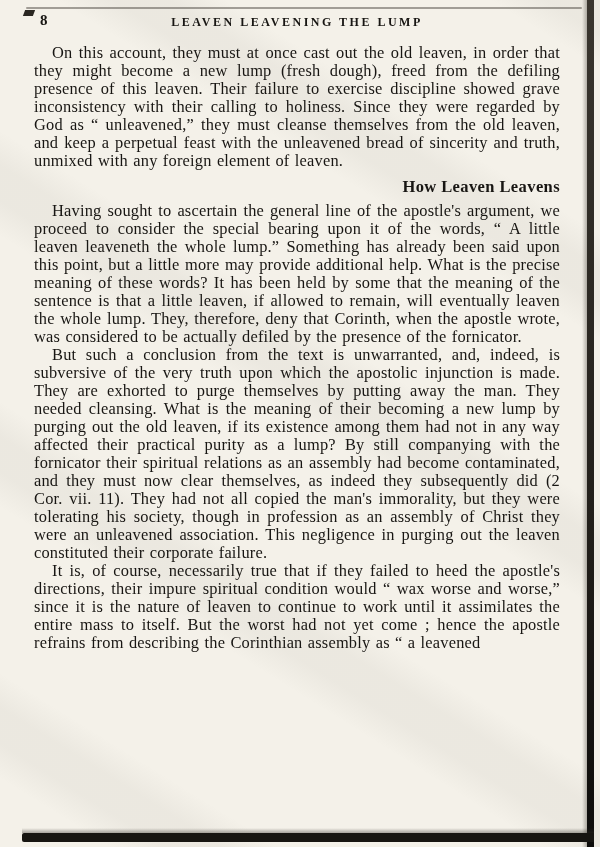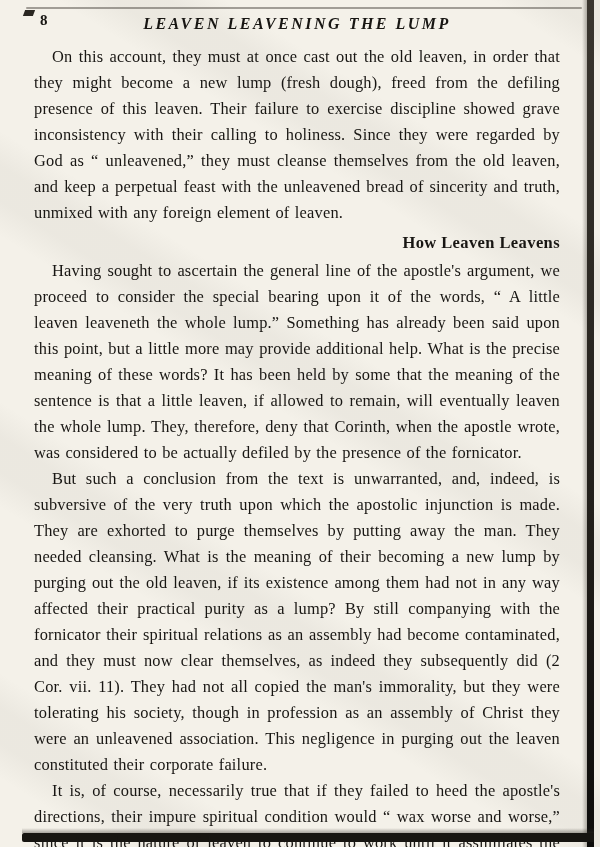--- a/index.html
+++ b/index.html
@@ -73,32 +73,31 @@
     position: absolute;
     left: 6px; top: 0;
     font-weight: bold;
     font-size: 15px;
   }
   .running-title {
     position: absolute;
     left: 0; right: 0; top: 3px;
     text-align: center;
     font-weight: bold;
-    font-size: 16px;
+    font-size: 12px;
     letter-spacing: 2.5px;
     white-space: nowrap;
-    font-style: italic;
   }
 
   .body-text p {
     margin: 0;
     text-indent: 18px;
     text-align: justify;
     font-size: 16.4px;
-    line-height: 26px;
+    line-height: 18px;
     letter-spacing: 0.2px;
     word-spacing: 1px;
   }
   .section-heading {
     margin: 7px 0 5px 0;
     text-align: right;
     font-weight: bold;
     font-size: 16.5px;
     letter-spacing: 0.4px;
   }

